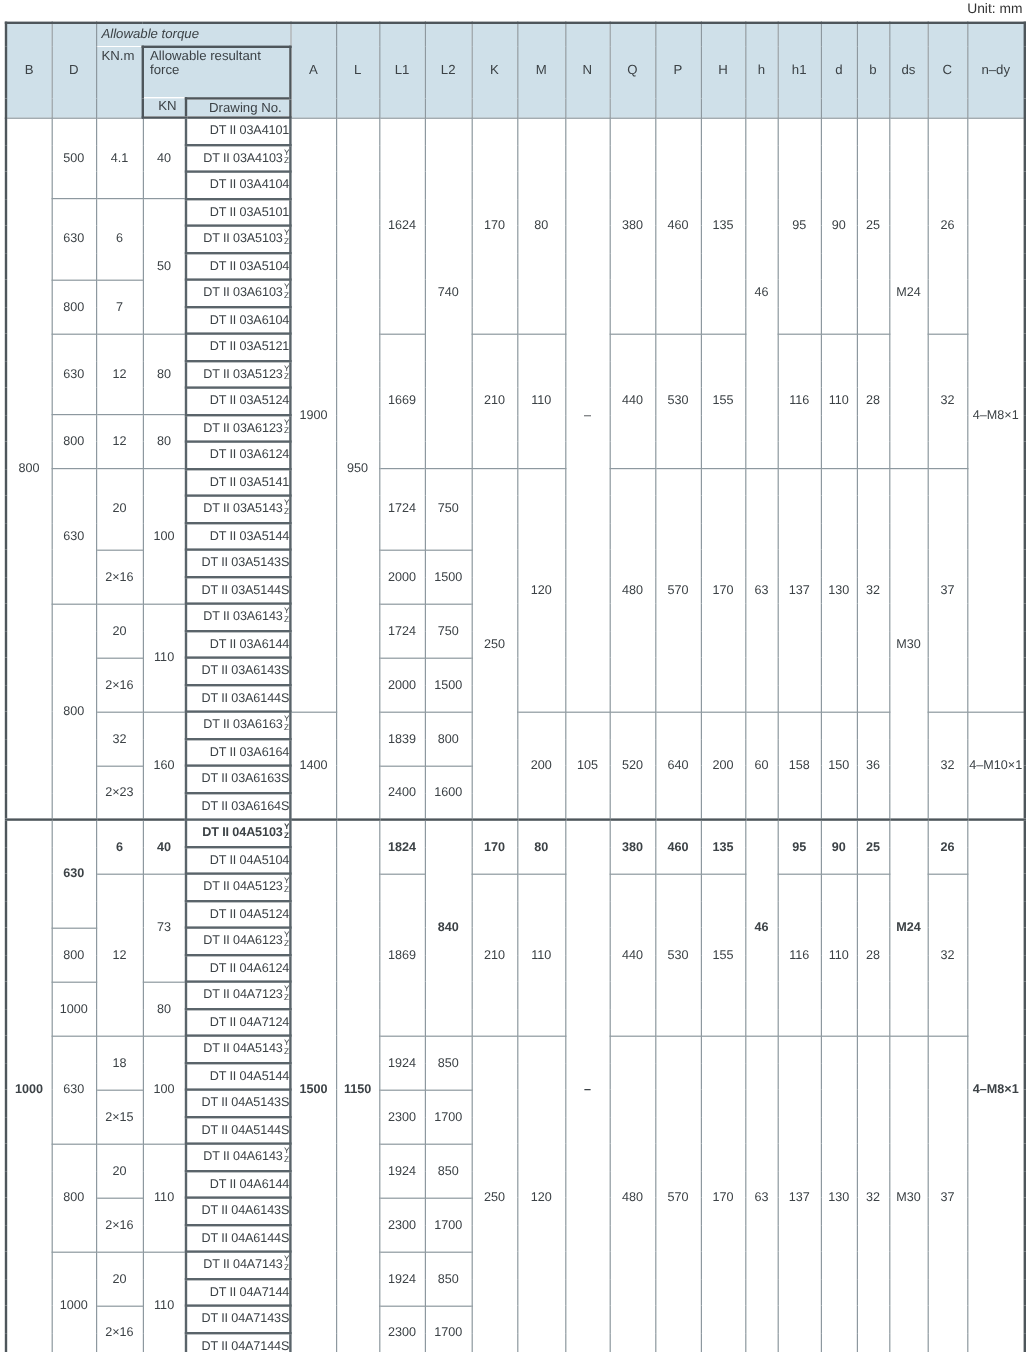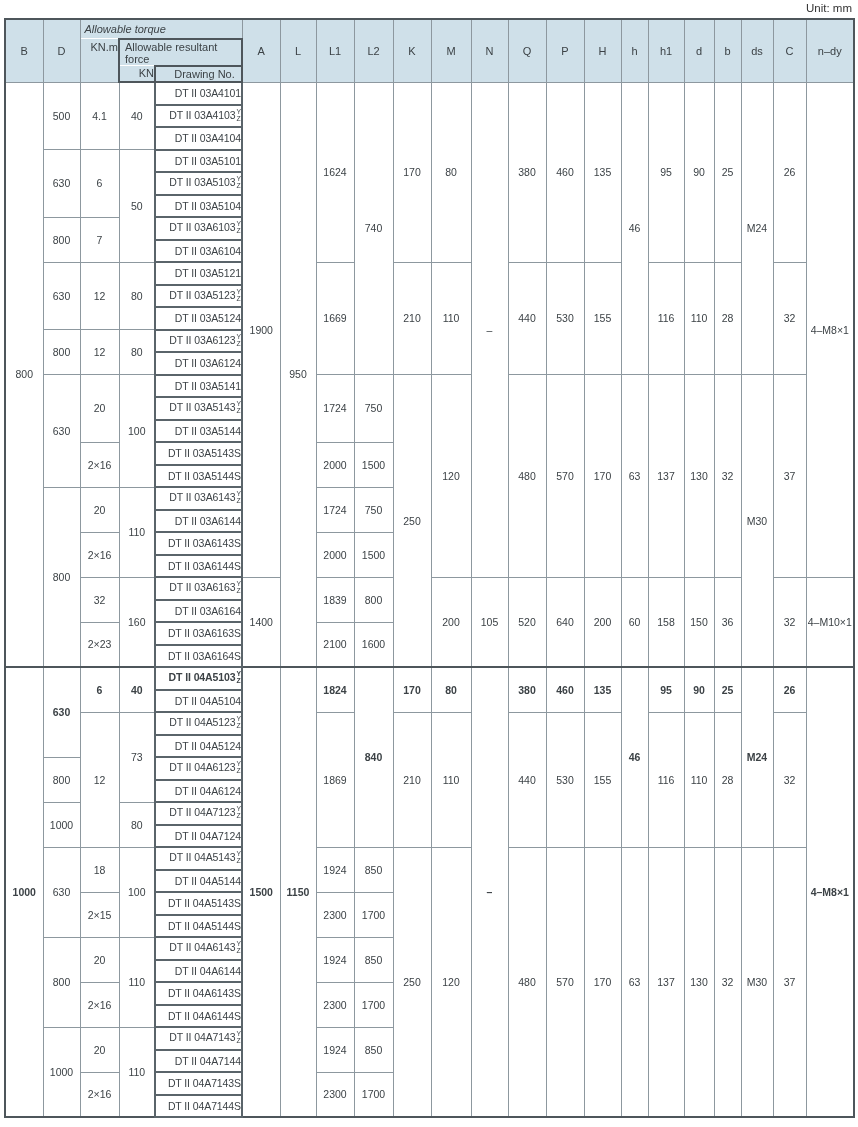--- a/index.html
+++ b/index.html
@@ -13,23 +13,23 @@
   .unit-label{position:absolute;top:2px;right:6px;font-size:11.5px;color:#333;}
   table.spec{border-collapse:collapse;table-layout:fixed;position:absolute;left:4px;top:18px;border:2px solid var(--frame);}
   th,td{border:1px solid var(--border);font-size:10.5px;font-weight:normal;text-align:center;vertical-align:middle;padding:0;color:var(--text);line-height:1.15;overflow:hidden;}
   thead th{background:var(--header-bg);font-size:11px;}
   thead tr.hr1{height:20px;}
   thead tr.hr2{height:26px;}
   thead tr.hr3{height:16px;}
   tbody tr{height:22.5px;background:#fff;}
   
   th.tq{text-align:left;padding-left:4px;border-bottom:none;vertical-align:middle;font-style:italic;}
-  th.knm{text-align:right;vertical-align:top;padding:2px 0 0 4px;border-top:none;}
-  th.force{text-align:left;vertical-align:top;padding:1px 0 0 5px;border:2px solid var(--frame);border-bottom:none;line-height:1.1;}
-  th.kn{text-align:right;padding-left:5px;border-top:none;border-left:2px solid var(--frame);border-bottom:2px solid var(--frame);}
+  th.knm{text-align:left;vertical-align:top;padding:2px 0 0 4px;border-top:none;}
+  th.force{text-align:left;vertical-align:top;padding:1px 0 16px 5px;border:2px solid var(--frame);border-bottom:none;line-height:1.1;}
+  th.kn{text-align:center;padding-left:5px;border-top:none;border-left:2px solid var(--frame);border-bottom:2px solid var(--frame);}
   th.drwh{border:2px solid var(--frame);padding-left:12px;}
   
   td.drw{text-align:right;padding-left:4px;border:2px solid #5a646a;letter-spacing:-0.1px;white-space:nowrap;}
   tr.sec td{border-top:2px solid var(--frame);font-weight:bold;}
   .yz{display:inline-flex;flex-direction:column;align-items:flex-start;font-size:6.8px;line-height:1.05;margin-left:1px;vertical-align:middle;position:relative;top:-1px;}
 </style>
 </head>
 <body>
 
 <div class="unit-label">Unit: mm</div>
@@ -269,21 +269,21 @@
         <td rowspan="4">36</td>
         <td rowspan="4">32</td>
         <td rowspan="4">4–M10×1</td>
       </tr>
       <tr>
         <td class="drw">DT II 03A6164</td>
       </tr>
       <tr>
         <td rowspan="2">2×23</td>
         <td class="drw">DT II 03A6163S</td>
-        <td rowspan="2">2100</td>
+        <td rowspan="2">2400</td>
         <td rowspan="2">1600</td>
       </tr>
       <tr>
         <td class="drw">DT II 03A6164S</td>
       </tr>
       <tr class="sec">
         <td rowspan="20">1000</td>
         <td rowspan="4">630</td>
         <td rowspan="2">6</td>
         <td rowspan="2">40</td>

